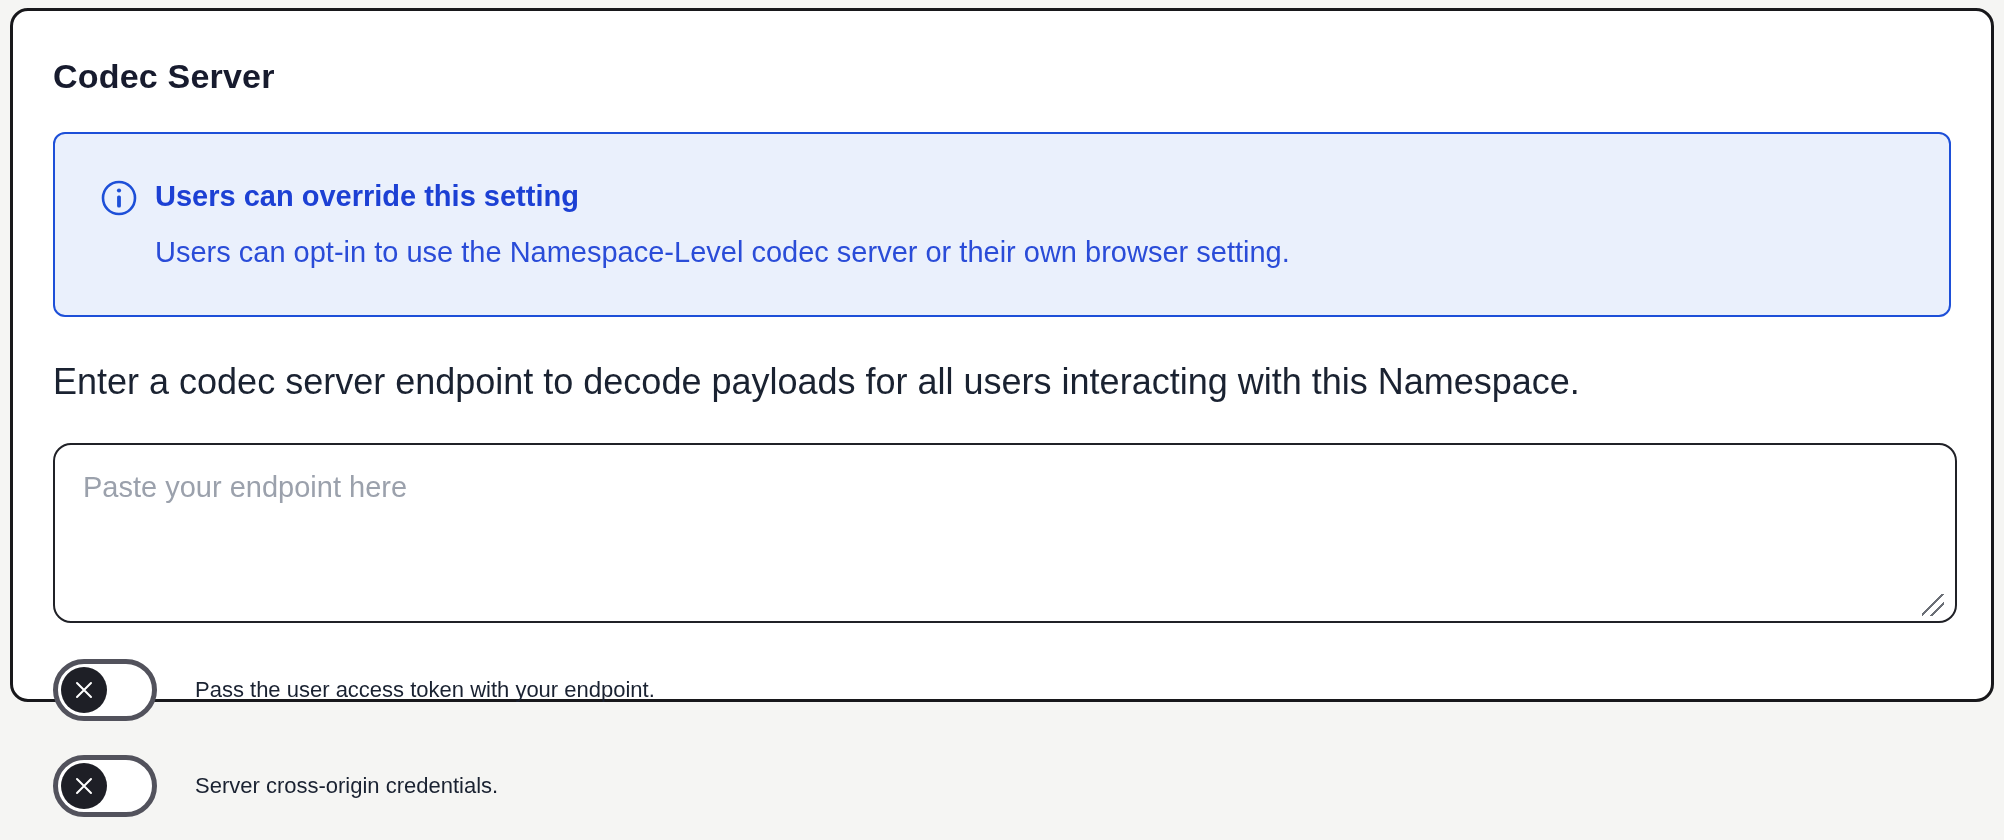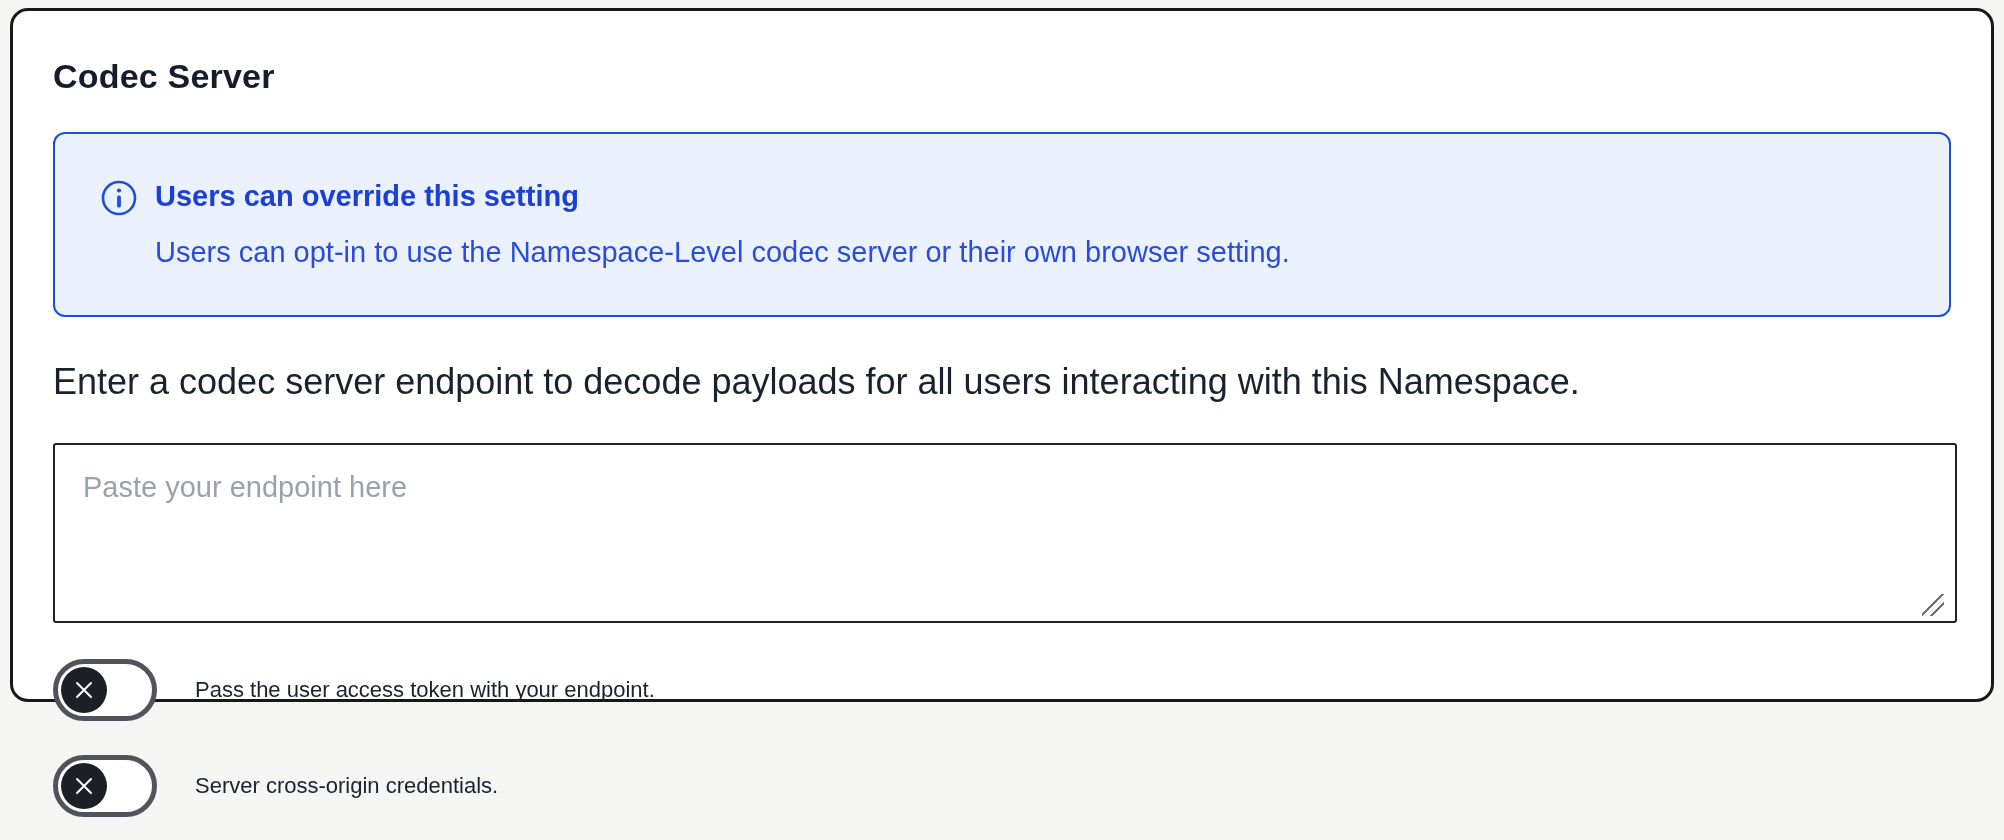--- a/index.html
+++ b/index.html
@@ -59,21 +59,21 @@
   .endpoint-desc {
     font-size: 36px;
     color: #1a2231;
     margin-bottom: 40px;
   }
   .endpoint-textarea {
     display: block;
     width: 1904px;
     height: 180px;
     border: 2px solid #202127;
-    border-radius: 3px;
+    border-radius: 18px;
     padding: 26px 28px;
     font-family: "Liberation Sans", "DejaVu Sans", sans-serif;
     font-size: 29px;
     color: #1a2231;
     resize: none;
     outline: none;
     background: #ffffff;
   }
   .endpoint-textarea::placeholder {
     color: #9ba1ac;

